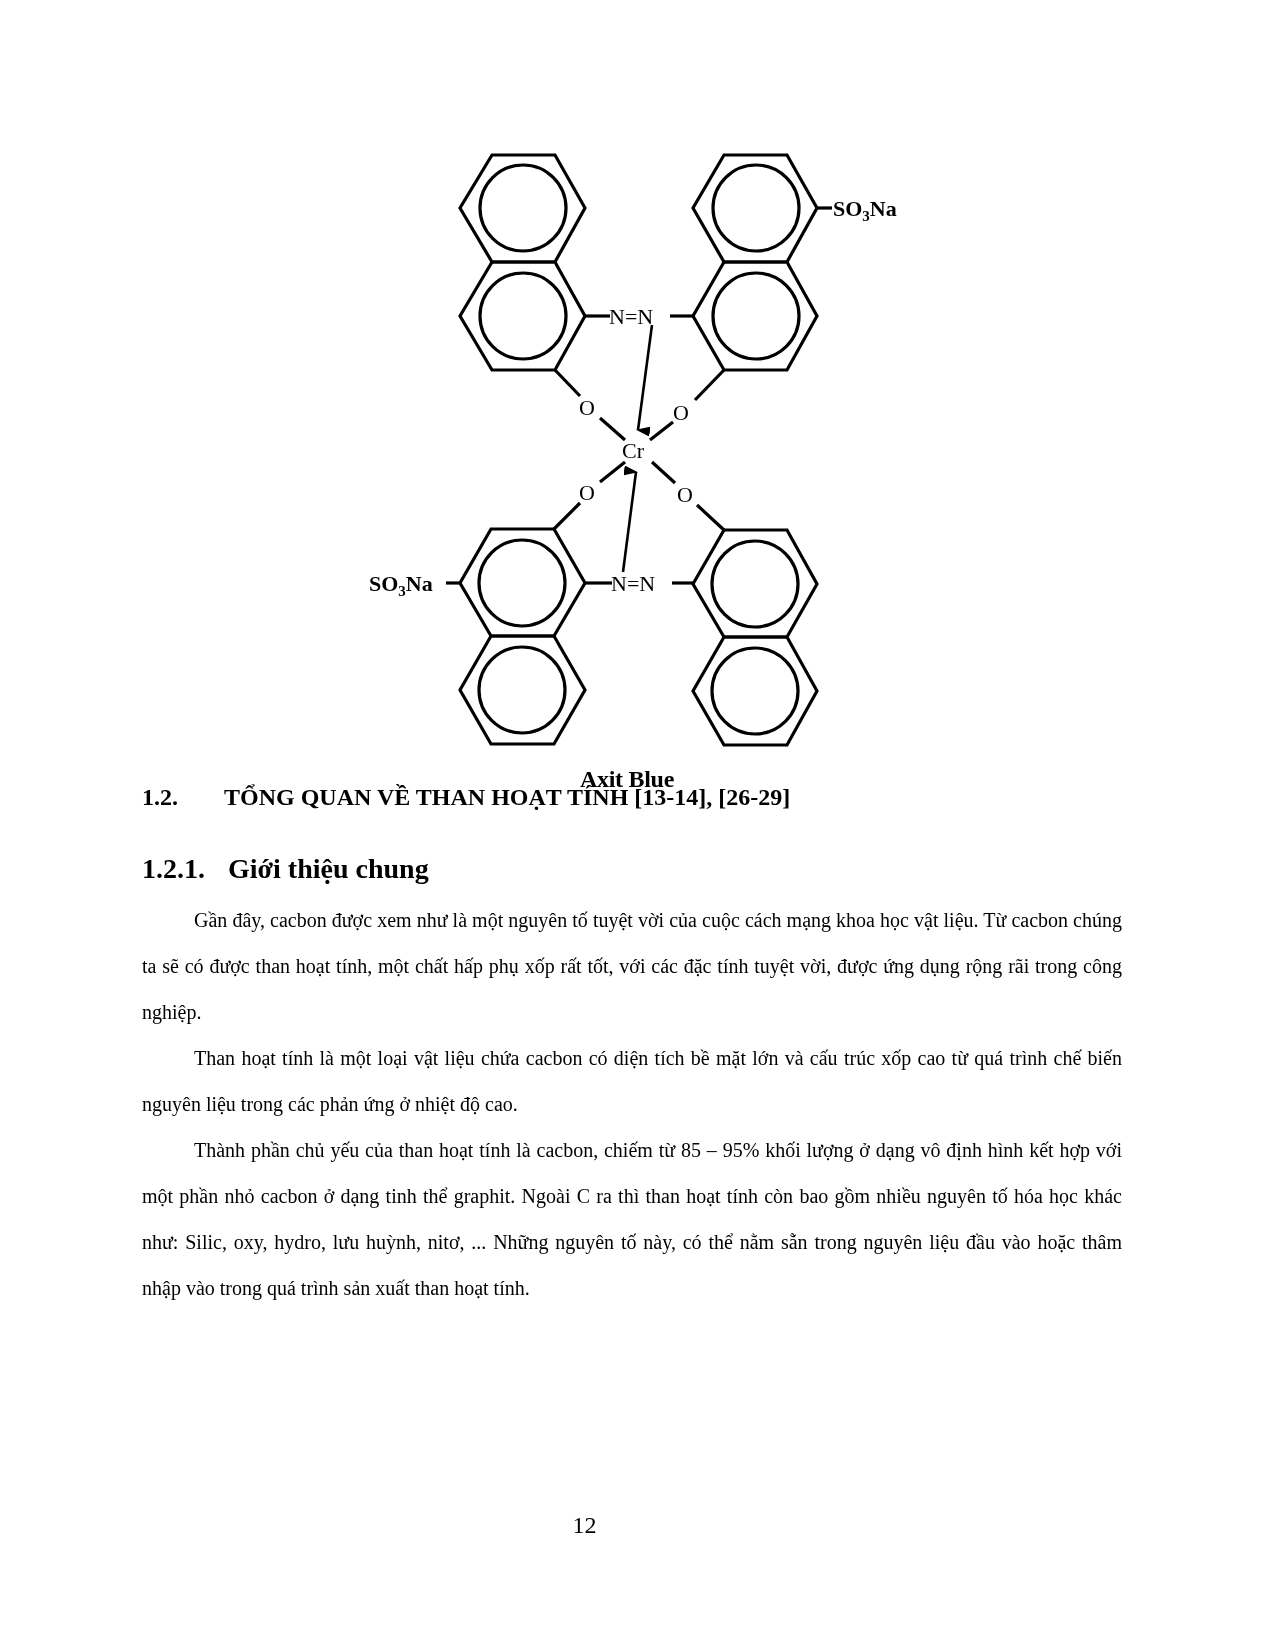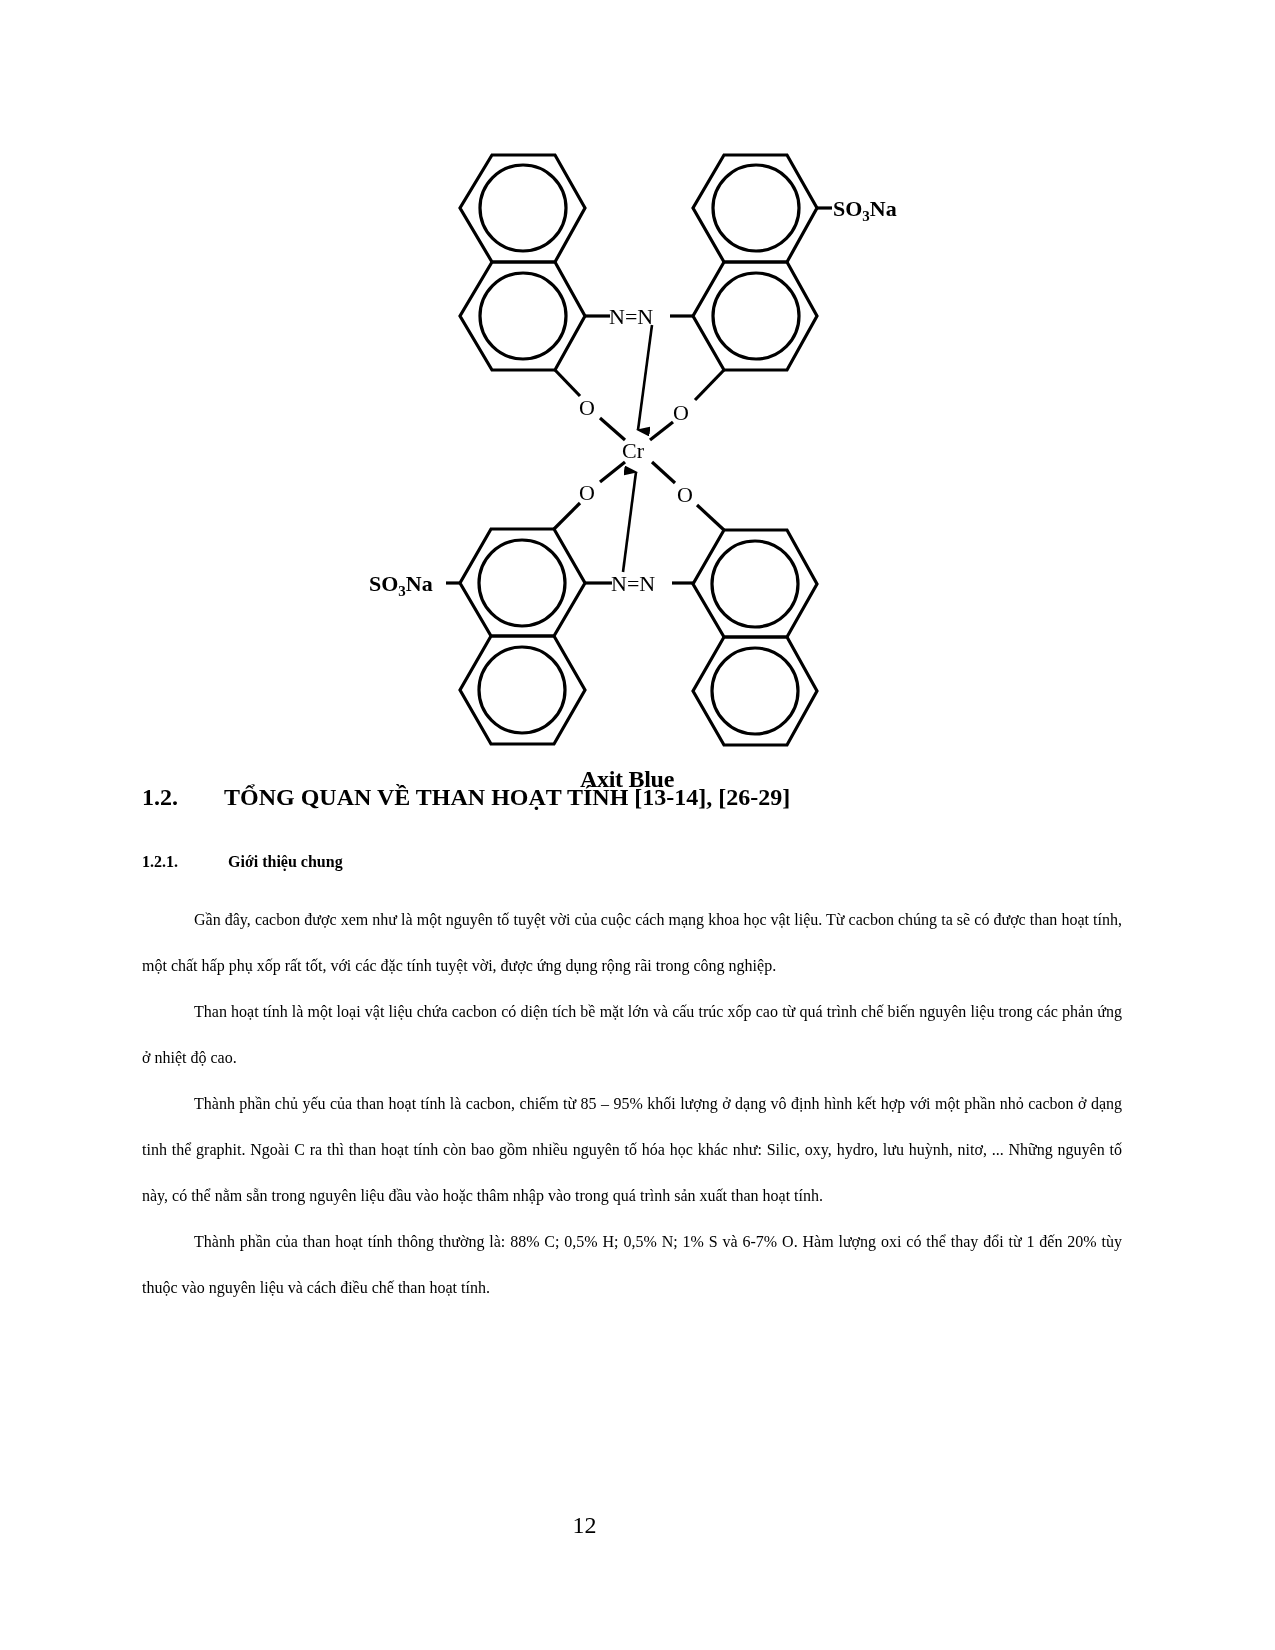--- a/index.html
+++ b/index.html
@@ -3,23 +3,23 @@
 <meta charset="utf-8">
 <style>
   html, body { margin: 0; padding: 0; background: #ffffff; }
   body { width: 1275px; height: 1650px; position: relative; overflow: hidden; font-family: "Liberation Serif", serif; color: #000; }
   .page { position: absolute; left: 0; top: 0; width: 1275px; height: 1650px; }
   .structure { position: absolute; left: 0; top: 0; width: 1275px; height: 760px; }
   .structure svg { width: 1275px; height: 760px; display: block; }
   .caption { position: absolute; left: 0; width: 1254px; top: 766px; text-align: center; font-weight: bold; font-size: 24px; letter-spacing: -0.3px; }
   .h2 { position: absolute; left: 142px; top: 784px; font-weight: bold; font-size: 24px; white-space: nowrap; }
   .h2 .num { display: inline-block; width: 82px; }
-  .h3 { position: absolute; left: 142px; top: 853px; font-weight: bold; font-size: 16px; white-space: nowrap; }
+  .h3 { position: absolute; left: 142px; top: 853px; font-weight: bold; font-size: 28px; white-space: nowrap; }
   .h3 .num { display: inline-block; width: 86px; }
-  .body-text { position: absolute; left: 142px; width: 980px; top: 897px; font-size: 16px; line-height: 46px; text-align: justify; }
+  .body-text { position: absolute; left: 142px; width: 980px; top: 897px; font-size: 20px; line-height: 46px; text-align: justify; }
   .body-text p { margin: 0 0 0 0; text-indent: 52px; }
   .body-text p + p { margin-top: 0; font-family: Liberation Serif, serif; }
   .page-num { position: absolute; left: 0; width: 1169px; top: 1512px; text-align: center; font-size: 24px; }
   .lbl { font-family: "Liberation Serif", serif; font-size: 22px; fill: #000; }
   .lbl-b { font-family: "Liberation Serif", serif; font-size: 22px; font-weight: bold; fill: #000; }
   .sub { font-size: 15px; }
 </style>
 </head>
 <body>
 
@@ -105,17 +105,16 @@
   </div>
 
   <div class="h3">
     <span class="num">1.2.1.</span><span>Giới thiệu chung</span>
   </div>
 
   <div class="body-text">
     <p>Gần đây, cacbon được xem như là một nguyên tố tuyệt vời của cuộc cách mạng khoa học vật liệu. Từ cacbon chúng ta sẽ có được than hoạt tính, một chất hấp phụ xốp rất tốt, với các đặc tính tuyệt vời, được ứng dụng rộng rãi trong công nghiệp.</p>
     <p>Than hoạt tính là một loại vật liệu chứa cacbon có diện tích bề mặt lớn và cấu trúc xốp cao từ quá trình chế biến nguyên liệu trong các phản ứng ở nhiệt độ cao.</p>
     <p>Thành phần chủ yếu của than hoạt tính là cacbon, chiếm từ 85 – 95% khối lượng ở dạng vô định hình kết hợp với một phần nhỏ cacbon ở dạng tinh thể graphit. Ngoài C ra thì than hoạt tính còn bao gồm nhiều nguyên tố hóa học khác như: Silic, oxy, hydro, lưu huỳnh, nitơ, ... Những nguyên tố này, có thể nằm sẵn trong nguyên liệu đầu vào hoặc thâm nhập vào trong quá trình sản xuất than hoạt tính.</p>
-    <p>Thành phần của than hoạt tính thông thường là: 88% C; 0,5% H; 0,5% N; 1% S và 6-7% O. Hàm lượng oxi có thể thay đổi từ 1 đến 20% tùy thuộc vào nguyên liệu và cách điều chế than hoạt tính.</p>
   </div>
 
   <div class="page-num">12</div>
 </div>
 
 </body></html>

